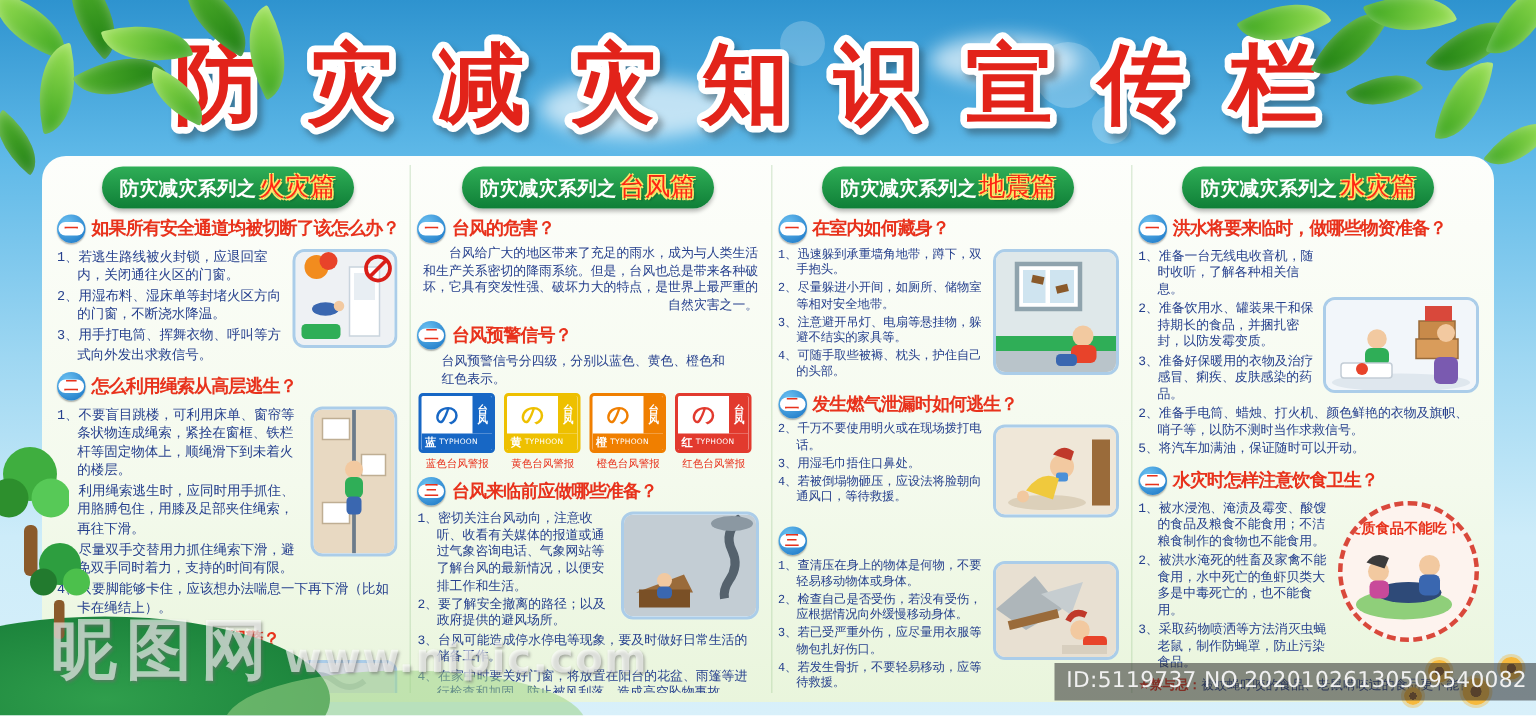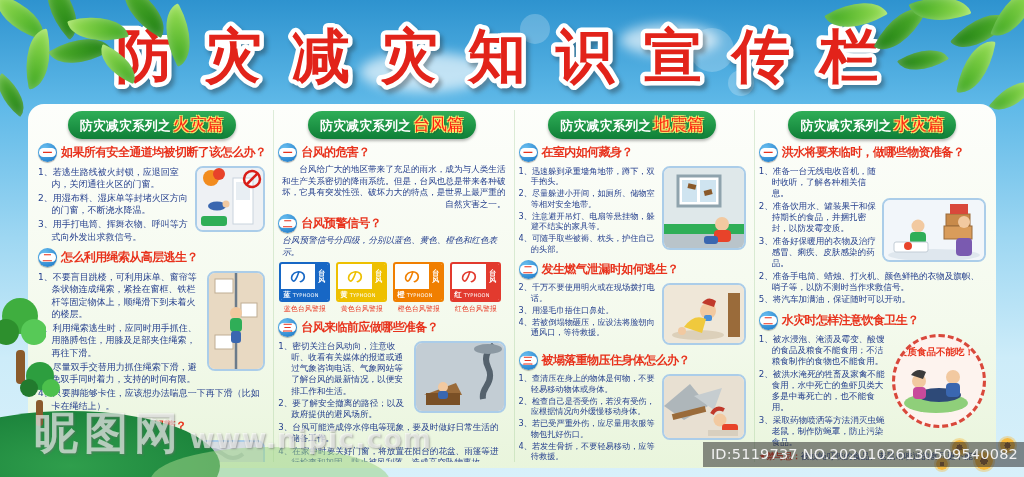--- a/index.html
+++ b/index.html
@@ -35,23 +35,23 @@
   .badge{position:relative;width:19px;height:19px;border-radius:50%;flex:0 0 19px;
     background:radial-gradient(circle at 35% 30%,#6cc2f2,#1470c2);box-shadow:0 1px 1px rgba(0,0,0,.3);}
   .band{position:absolute;left:1px;top:5px;width:17px;height:9px;background:#fff;border-radius:4.5px;}
   .bnum{position:absolute;left:0;top:0;width:19px;height:19px;line-height:19px;text-align:center;
     font-size:9.5px;color:#e8321c;font-weight:bold;}
   .texts{color:#27418e;overflow:hidden;}
   .c0 .texts{font-size:9px;line-height:1.38;}
   .c1 .texts{font-size:8.6px;line-height:1.3;}
   .c2 .texts{font-size:8.2px;line-height:1.28;}
   .c3 .texts{font-size:8.6px;line-height:1.3;}
-  .texts .item{margin:1.5px 0;padding-left:1.5em;text-indent:-1.5em;}
+  .texts .item{margin:1.5px 0;padding-left:1.5em;text-indent:-1.5em;font-family:Liberation Mono, monospace;}
   .para{margin:1px 0;color:#27418e;font-size:8.6px;line-height:1.35;text-indent:2em;text-align:right;}
-  .intro{margin:1px 4px;color:#27418e;font-size:8.6px;font-style:italic;}
+  .intro{margin:1px 16px;color:#27418e;font-size:8.6px;}
   .warn{font-size:8.6px;color:#27418e;margin:1px 0;padding-left:0;}
   .warn b{color:#e8321c;}
   .illbox{float:right;margin:2px 0 2px 5px;border:2px solid #abcde9;border-radius:8px;overflow:hidden;
     background:#e9f3fc;flex:none;}
   
   .sigrow{display:flex;gap:6px;margin:3px 0 0 1px;}
   .sig{width:51px;}
   .sig0{--c:#1767c5;}.sig1{--c:#eec000;}.sig2{--c:#f07f00;}.sig3{--c:#e23a2e;}
   .sigframe{height:36px;border:2px solid var(--c);border-radius:3px;display:flex;flex-direction:column;
     overflow:hidden;background:#fff;}
@@ -388,21 +388,20 @@
             <div class="item">4、若被倒塌物砸压，应设法将脸朝向通风口，等待救援。</div>
           </div>
       </div>
 
       <div class="sec">
         <div class="stitle">
           <span class="badge">
               <span class="band"></span>
               <b class="bnum">三</b>
             </span>
-          <h3>被塌落重物压住身体怎么办？</h3>
         </div>
         <div class="texts">
           <div class="illbox" style="width:80px;height:62px;">
             <svg width="80" height="62" viewBox="0 0 80 62">
               <rect width="80" height="62" fill="#e8e0d2"></rect>
               <path d="M0 30 L26 8 L44 30 L20 44 Z" fill="#aeb6ba"></path>
               <path d="M30 20 L58 12 L50 34 Z" fill="#c6cdd0"></path>
               <rect x="8" y="34" width="34" height="6" transform="rotate(-14 25 37)" fill="#9a6b3a"></rect>
               <circle cx="56" cy="44" r="6.5" fill="#f2c9a0"></circle>
               <path d="M48 38 q4 -8 12 -4" fill="none" stroke="#c0392b" stroke-width="4"></path>

